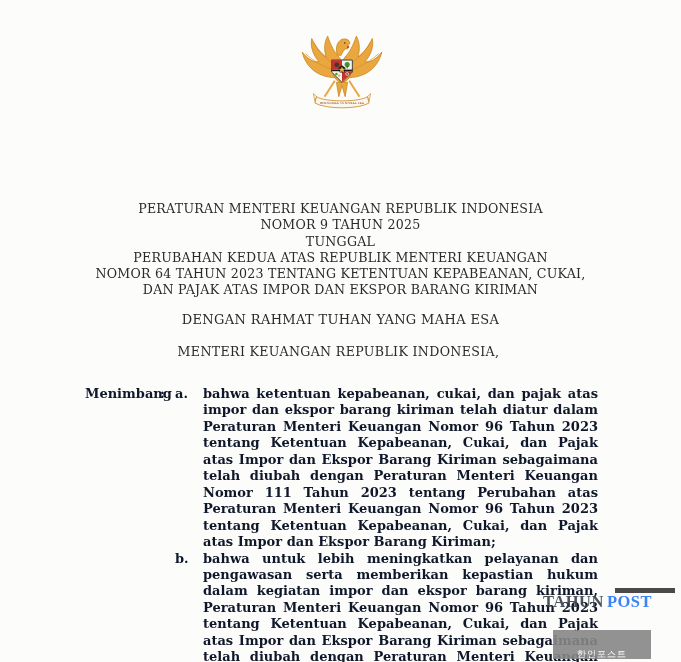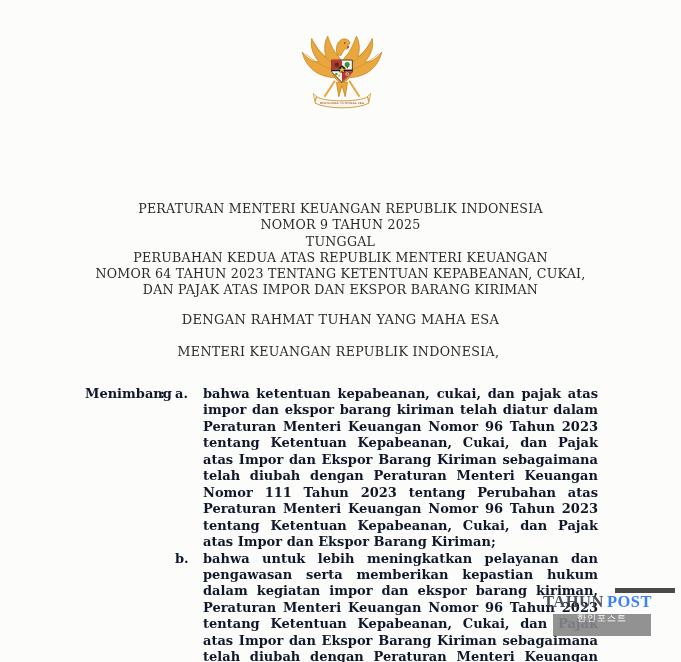--- a/index.html
+++ b/index.html
@@ -62,23 +62,23 @@
     letter-spacing:0.5px;
     text-shadow:0 0 1px rgba(252,252,250,0.45);
   }
   .wm-post{
     color:#3b82f6;
     margin-left:3px;
     letter-spacing:0.5px;
     text-shadow:0.5px 0.5px 0 rgba(255,255,255,0.55);
   }
   .wm-bar{
-    position:absolute;left:10px;top:28px;width:98px;height:22px;
+    position:absolute;left:10px;top:44px;width:98px;height:29px;
     background:rgba(134,134,134,0.90);
-    display:flex;align-items:flex-start;justify-content:center;
+    display:flex;align-items:flex-end;justify-content:center;
   }
   .wm-bar span{
     color:#fdfdfd;font-size:9px;line-height:9px;letter-spacing:1px;
     font-family:"DejaVu Sans", sans-serif;
   }
 </style>
 </head>
 <body>
 
 <div class="page">

